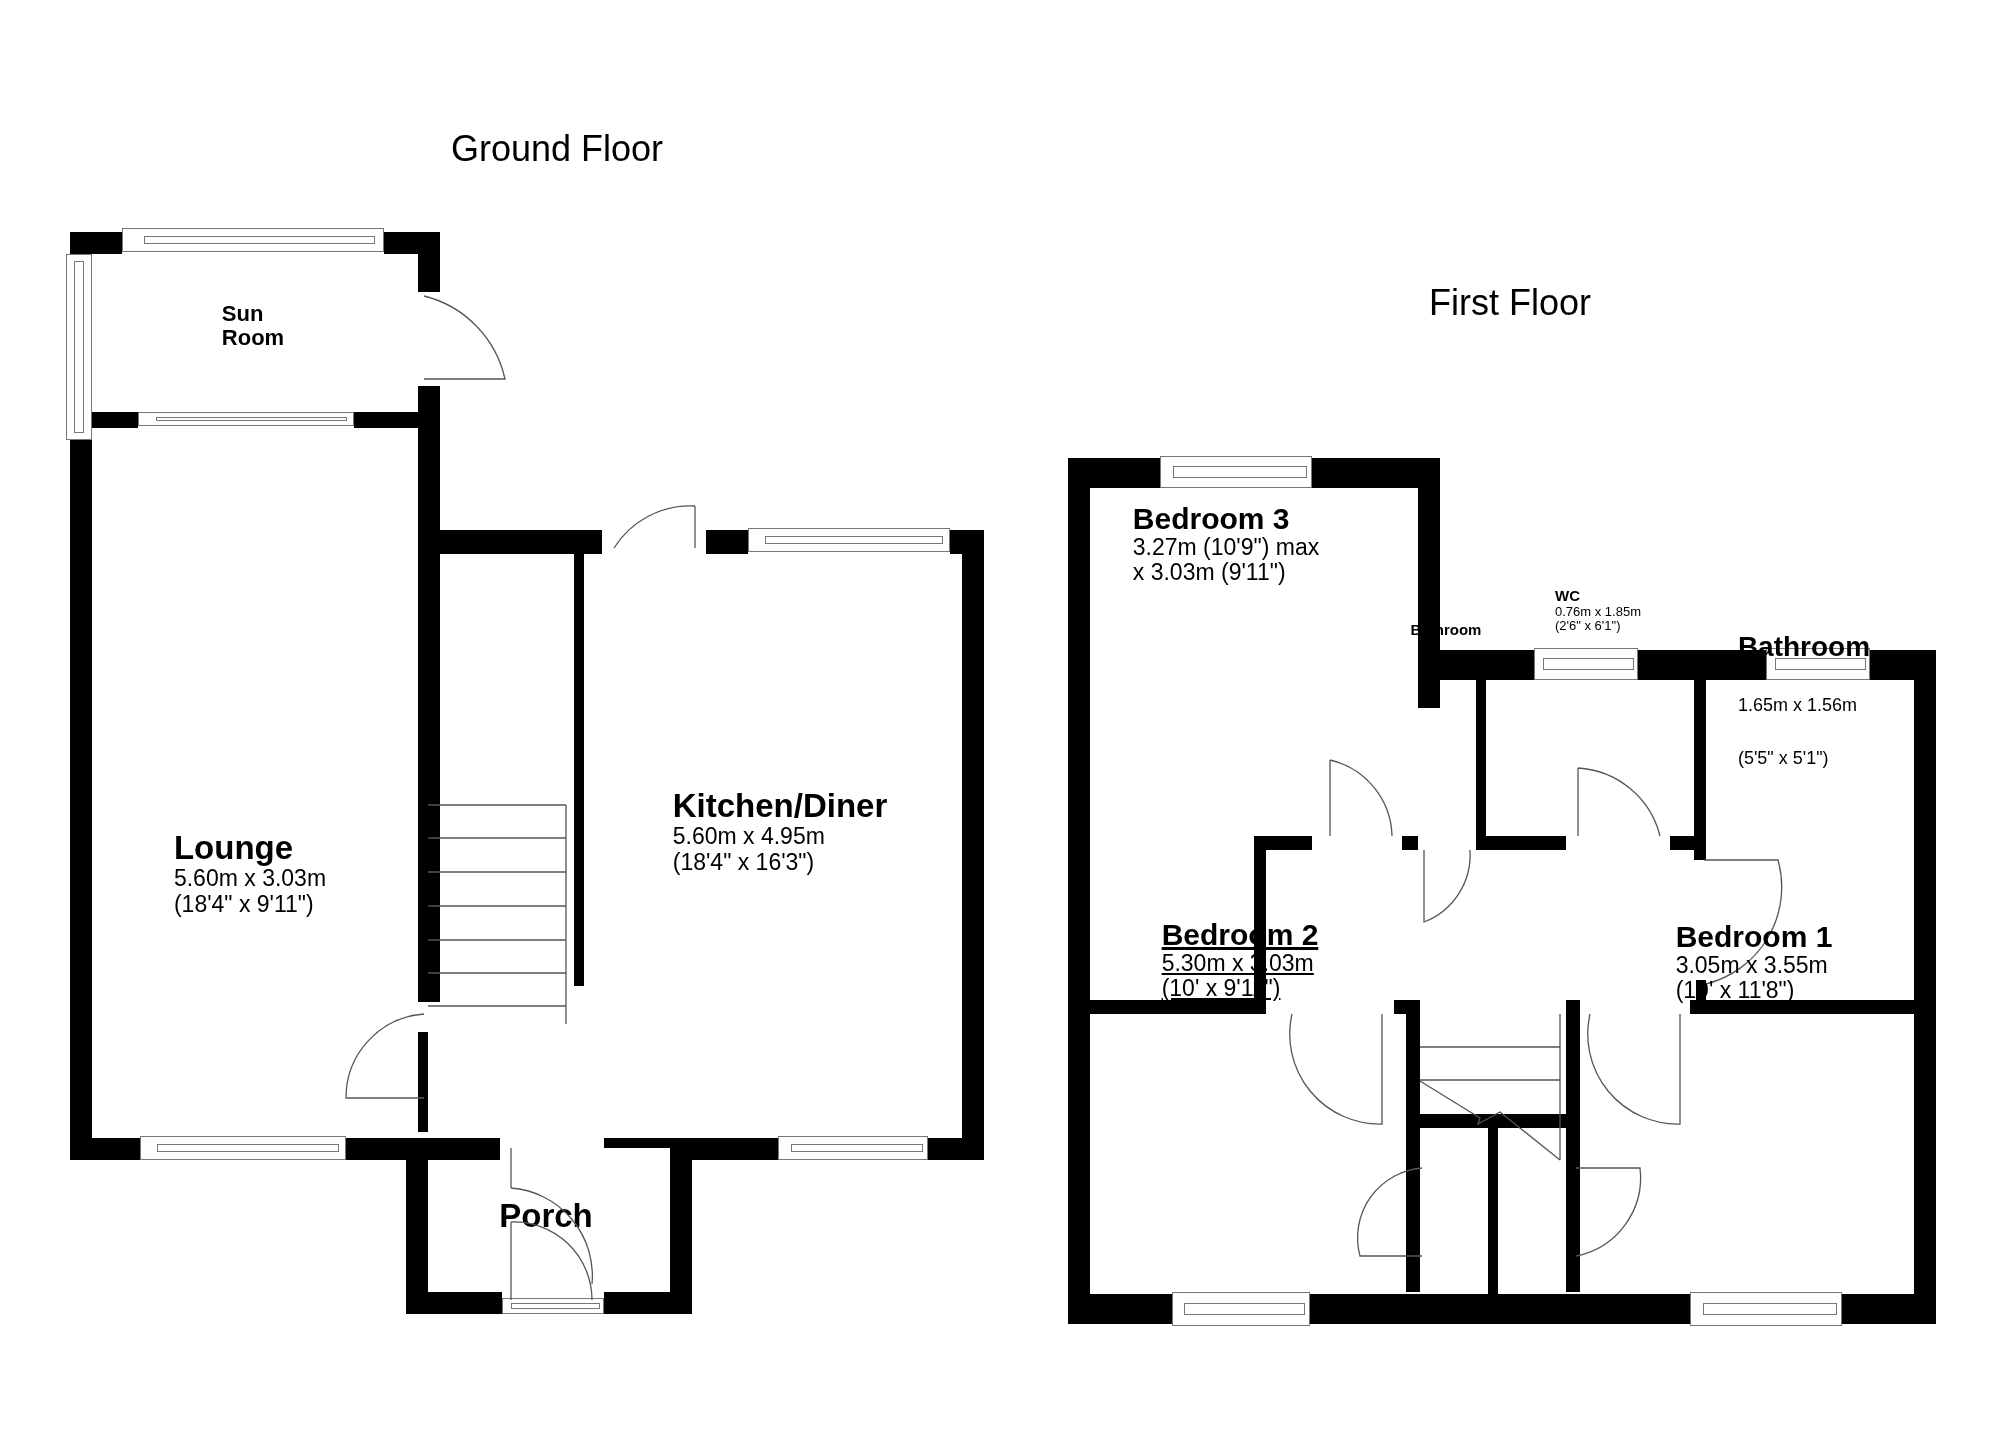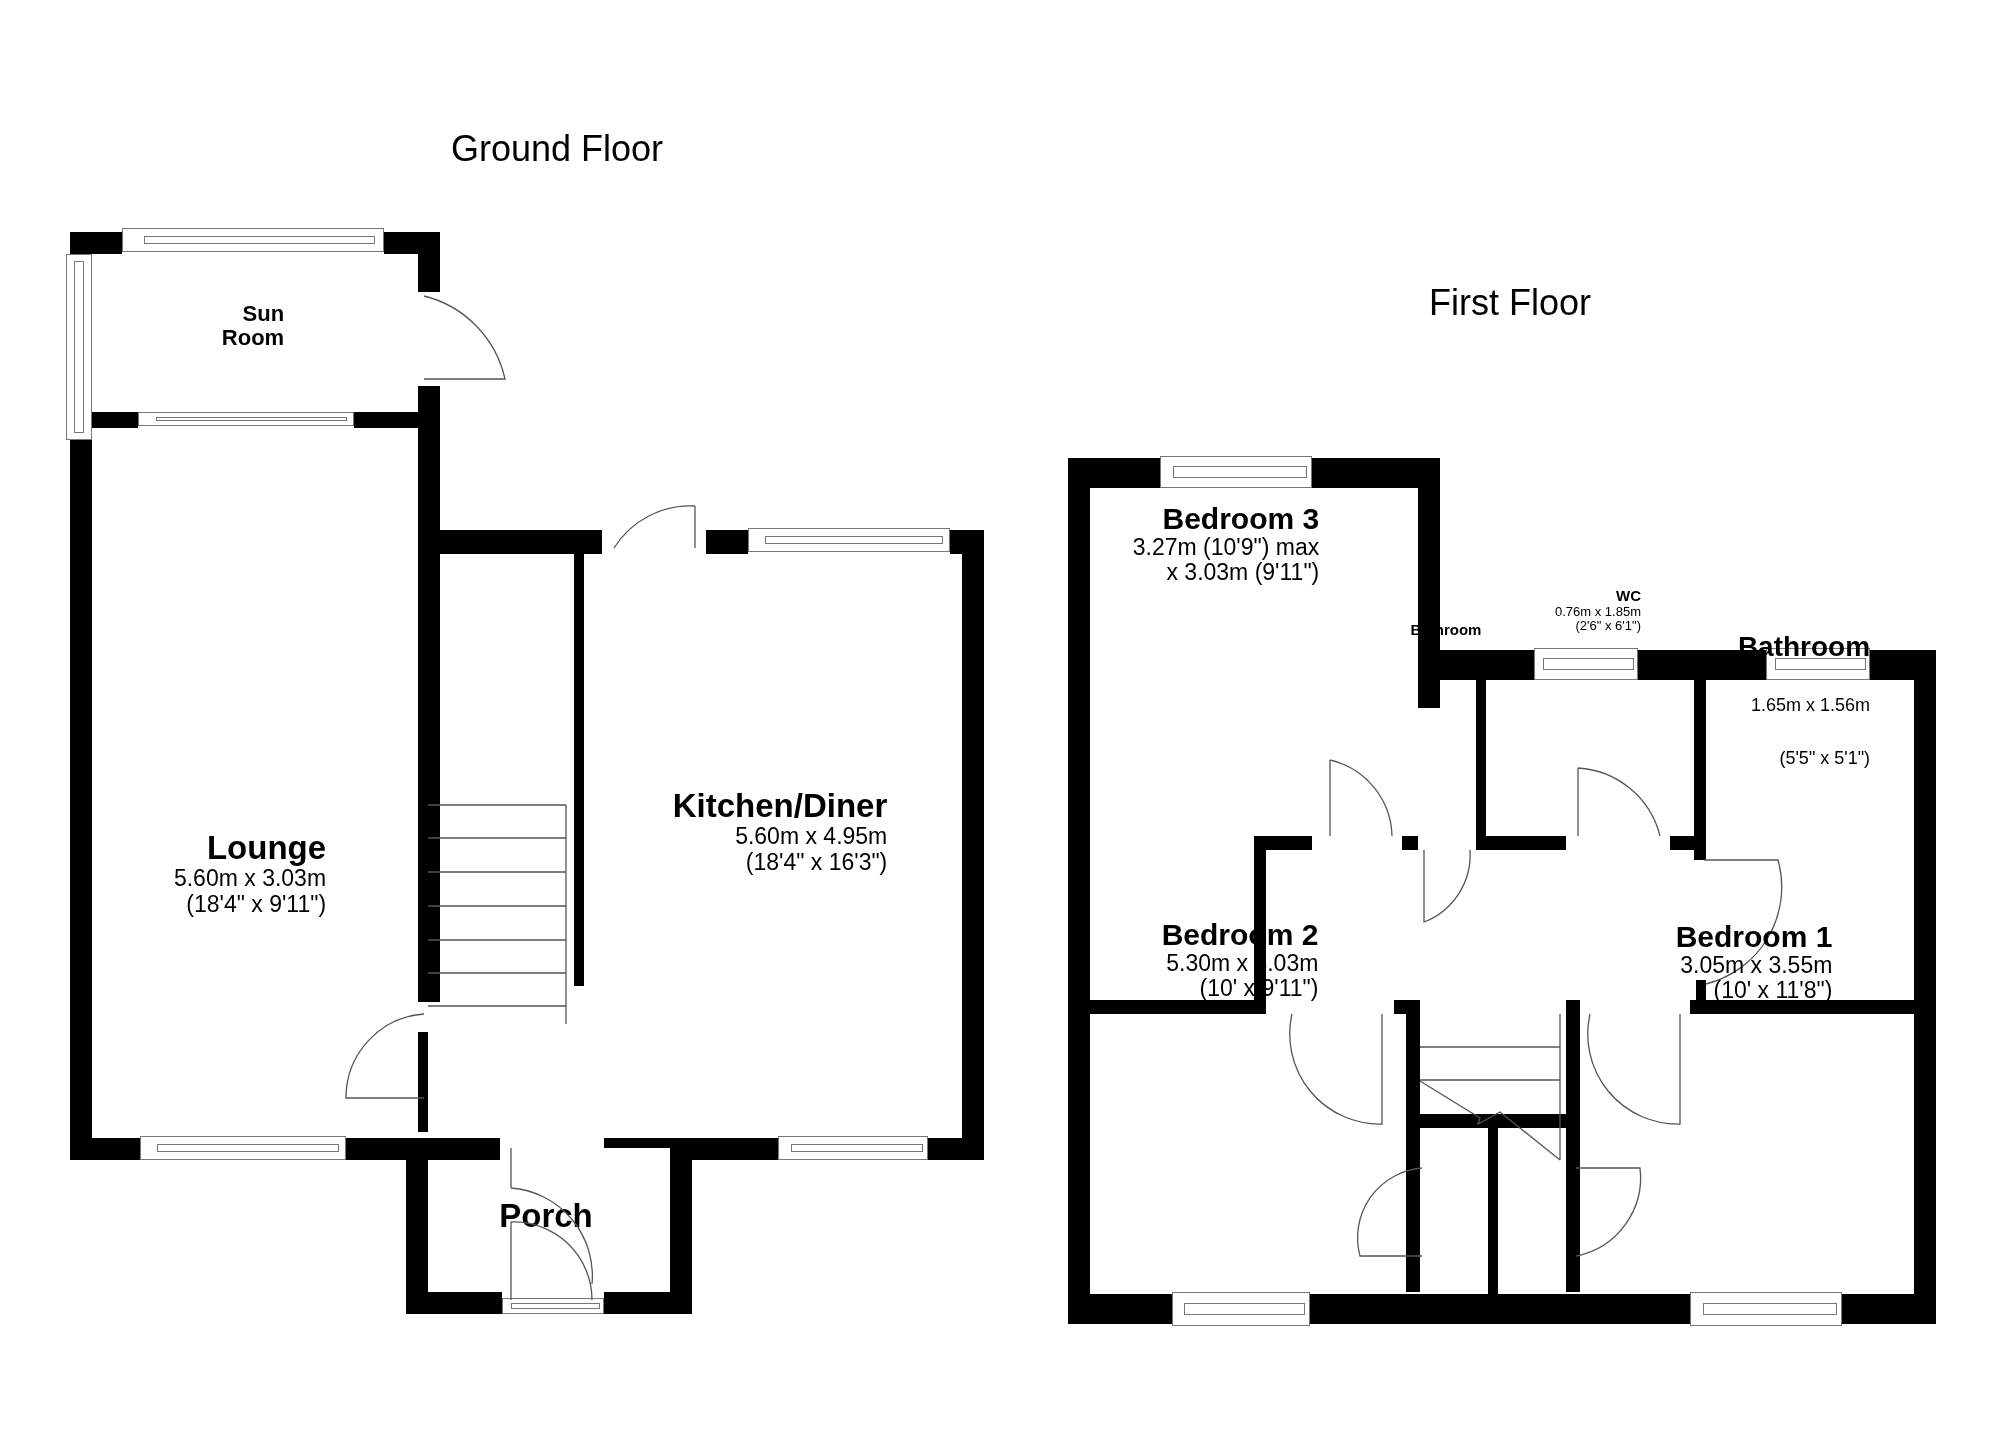--- a/index.html
+++ b/index.html
@@ -3,21 +3,21 @@
 <meta charset="utf-8">
 <style>
   html,body{margin:0;padding:0;background:#fff;}
   body{width:2000px;height:1454px;position:relative;overflow:hidden;font-family:"Liberation Sans",sans-serif;color:#000;}
   .wall{position:absolute;background:#000;}
   .win{position:absolute;background:#fff;border:1px solid #777;box-sizing:border-box;}
   .win::after{content:"";position:absolute;left:8%;right:3%;top:30%;bottom:30%;border:1px solid #777;}
   .winv{position:absolute;background:#fff;border:1px solid #777;box-sizing:border-box;}
   .winv::after{content:"";position:absolute;top:3%;bottom:3%;left:30%;right:30%;border:1px solid #777;}
   .title{position:absolute;font-weight:normal;font-size:36px;transform:translateX(-50%);white-space:nowrap;}
-  .label{position:absolute;text-align:right;transform:translateX(-50%);white-space:nowrap;line-height:1.1;}
+  .label{position:absolute;text-align:left;transform:translateX(-50%);white-space:nowrap;line-height:1.1;}
   .name{font-weight:bold;}
   .big .name{font-size:33px;}
   .big .dim{font-size:23px;}
   .med .name{font-size:28px;}
   .med .dim{font-size:18px;margin-top:33px;}
   .small .name{font-size:15px;}
   .small .dim{font-size:13px;}
   svg.overlay{position:absolute;left:0;top:0;width:2000px;height:1454px;pointer-events:none;}
 </style>
 </head>
@@ -176,21 +176,21 @@
 <div class="label small" style="left:1598px;top:588px;">
   <div class="name">WC</div>
   <div class="dim">0.76m x 1.85m</div>
   <div class="dim">(2'6" x 6'1")</div>
 </div>
 <div class="label med" style="left:1804px;top:632px;">
   <div class="name">Bathroom</div>
   <div class="dim">1.65m x 1.56m</div>
   <div class="dim">(5'5" x 5'1")</div>
 </div>
-<div class="label big" style="left:1240px;top:918px;">
+<div class="label big" style="left:1240px;top:918px;text-decoration:underline;">
   <div class="name" style="font-size:30px;">Bedroom 2</div>
   <div class="dim">5.30m x 3.03m</div>
   <div class="dim">(10' x 9'11")</div>
 </div>
 <div class="label big" style="left:1754px;top:920px;">
   <div class="name" style="font-size:30px;">Bedroom 1</div>
   <div class="dim">3.05m x 3.55m</div>
   <div class="dim">(10' x 11'8")</div>
 </div>
 

